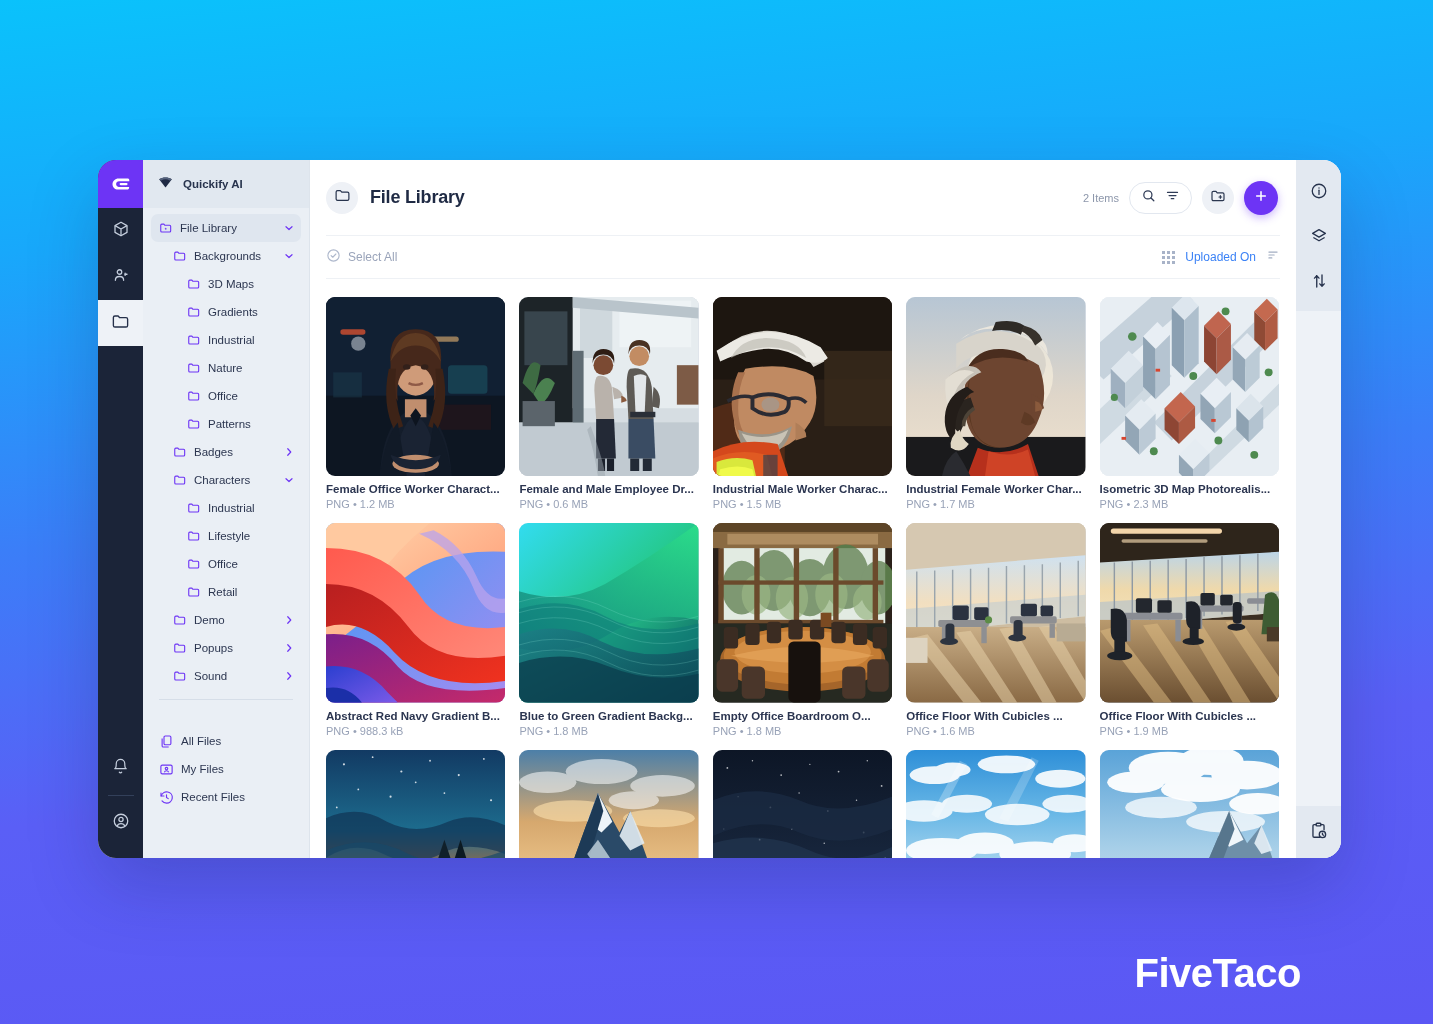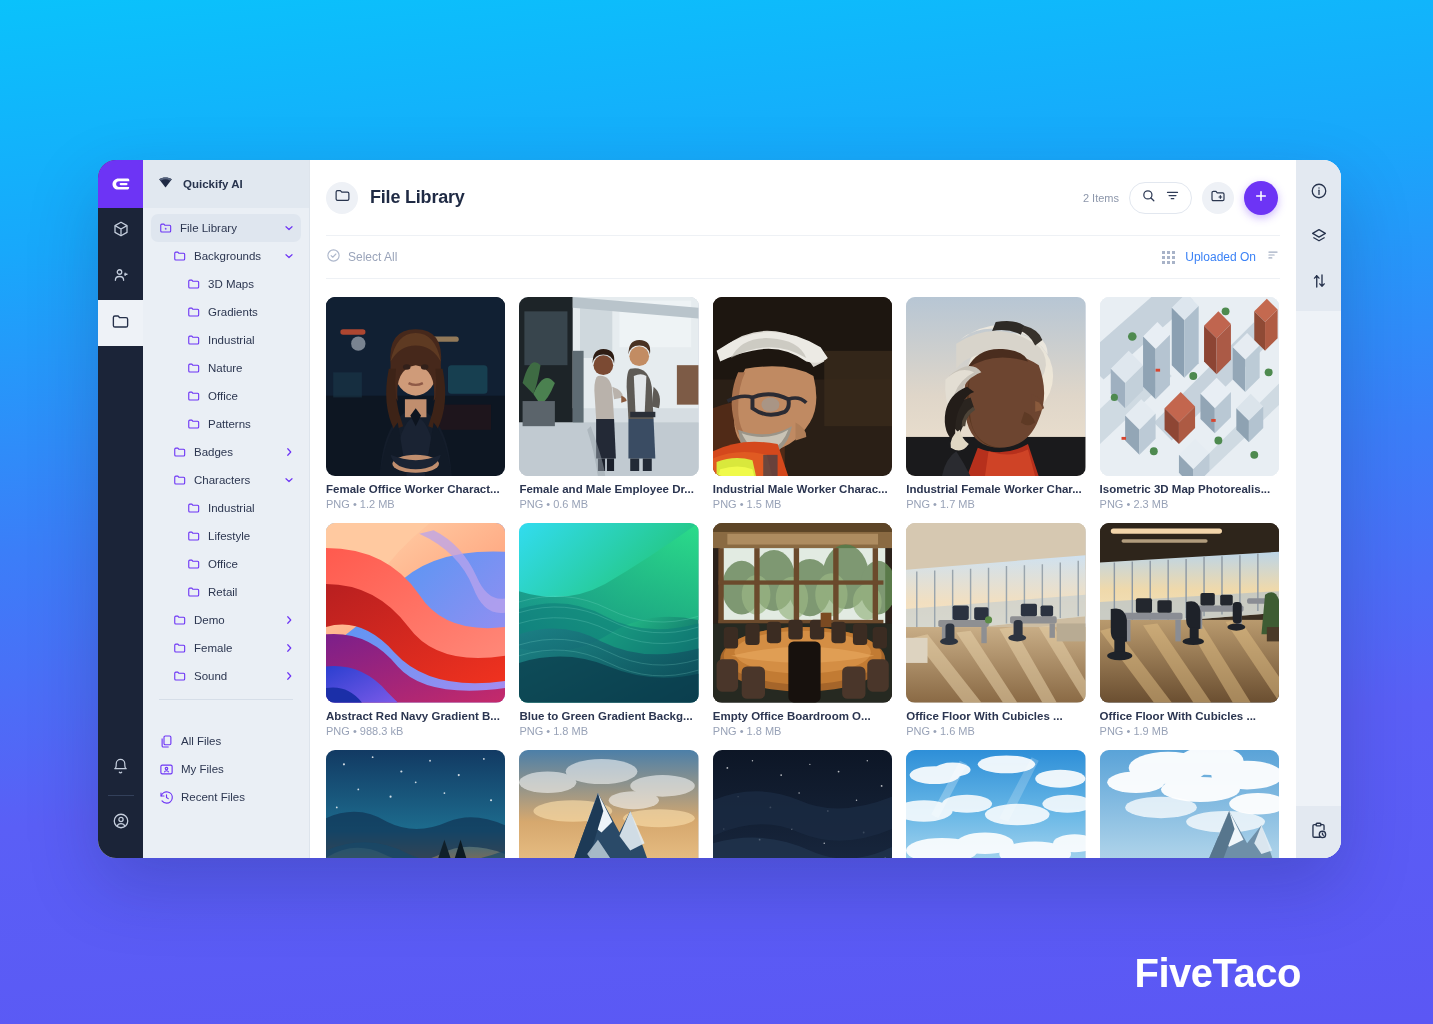--- a/index.html
+++ b/index.html
@@ -438,21 +438,21 @@
               </svg>
             </span>
           </div>
           <div class="trow d2">
             <span class="ficon">
               <svg width="14" height="14" viewBox="0 0 24 24" fill="none" stroke="#6d34f5" stroke-width="1.9" stroke-linejoin="round">
     <path d="M3 7.2a1.8 1.8 0 011.8-1.8h3.6l1.7 2h8.1A1.8 1.8 0 0120 9.2V17a1.8 1.8 0 01-1.8 1.8H4.8A1.8 1.8 0 013 17V7.2z"></path>
 
   </svg>
             </span>
-            <span class="tlabel">Female</span>
+            <span class="tlabel">Popups</span>
             <span class="chev">
               <svg width="12" height="12" viewBox="0 0 24 24" fill="none" stroke="#6d34f5" stroke-width="2.4" stroke-linecap="round" stroke-linejoin="round">
                 <path d="M9.5 5.5l6 6.5-6 6.5"></path>
               </svg>
             </span>
           </div>
           <div class="trow d2">
             <span class="ficon">
               <svg width="14" height="14" viewBox="0 0 24 24" fill="none" stroke="#6d34f5" stroke-width="1.9" stroke-linejoin="round">
     <path d="M3 7.2a1.8 1.8 0 011.8-1.8h3.6l1.7 2h8.1A1.8 1.8 0 0120 9.2V17a1.8 1.8 0 01-1.8 1.8H4.8A1.8 1.8 0 013 17V7.2z"></path>

